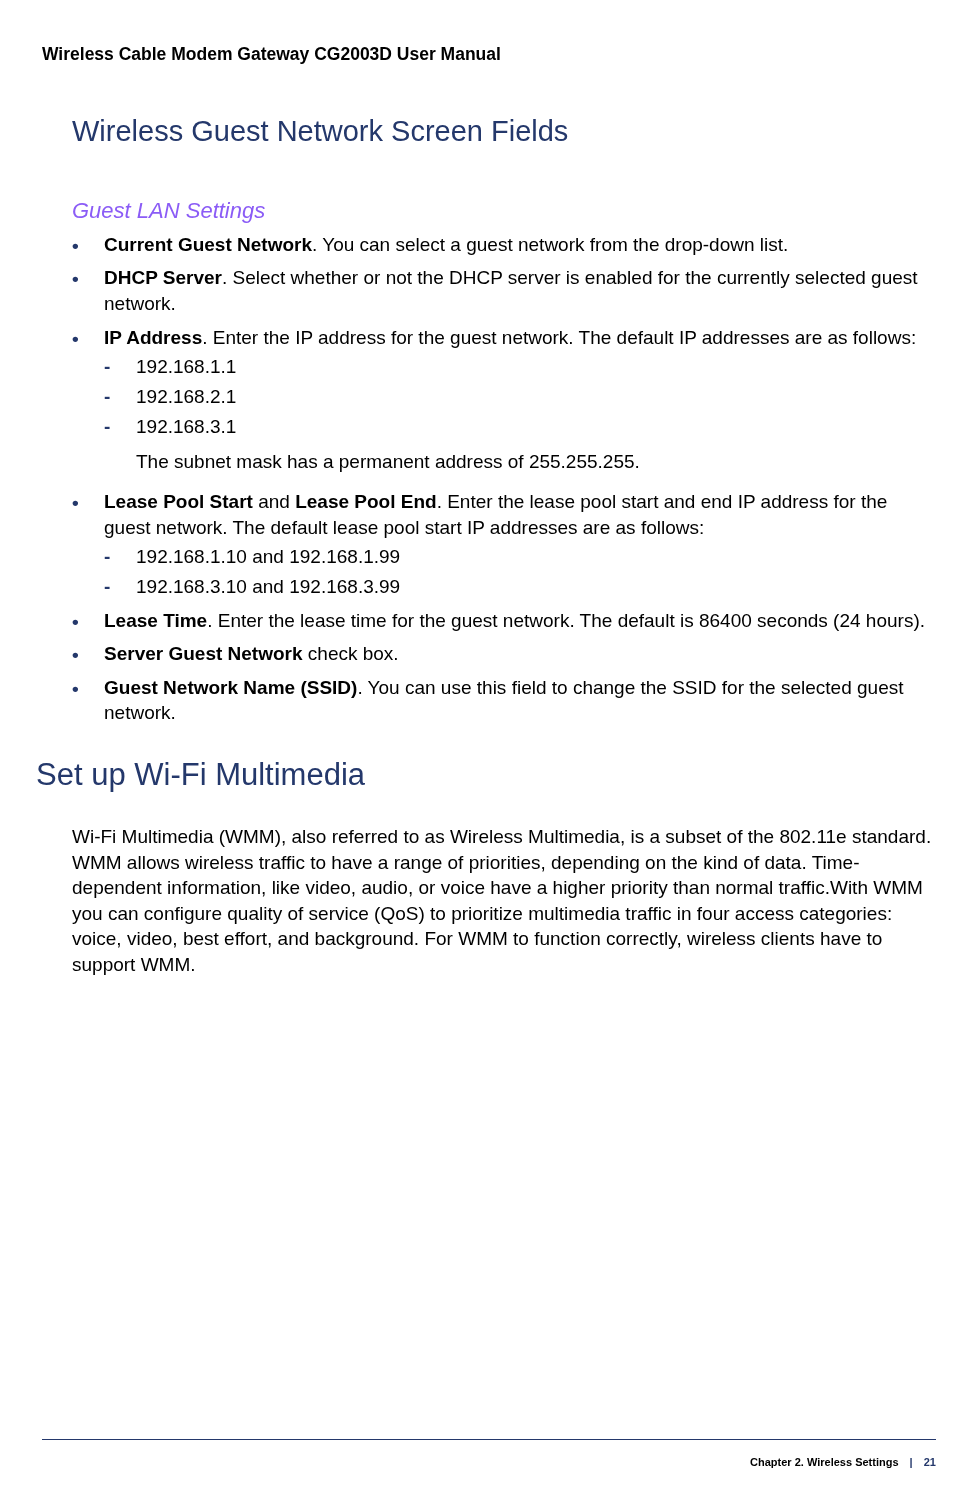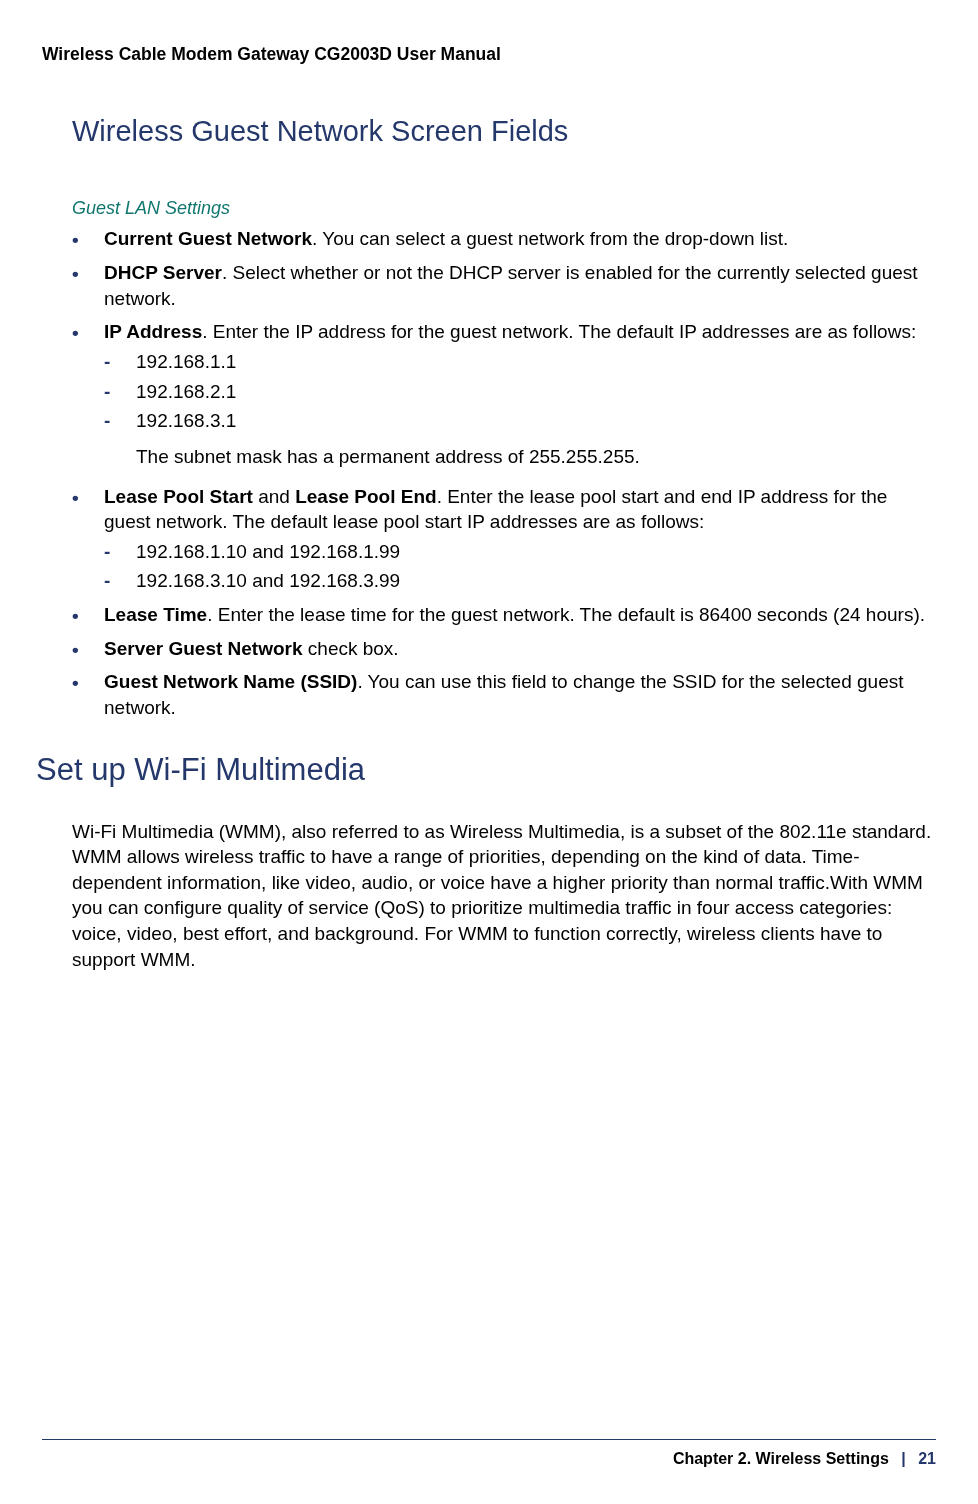--- a/index.html
+++ b/index.html
@@ -40,22 +40,22 @@
     font-weight: 400;
     color: #24386b;
     font-size: 29px;
     margin-top: 22px;
     margin-bottom: 45px;
   }
   .h3 {
     font-family: "Segoe UI", "Gill Sans", "Gill Sans MT", Arial, sans-serif;
     font-weight: 400;
     font-style: italic;
-    color: #0f766e;
-    font-size: 18px;
+    color: #8b5cf6;
+    font-size: 22px;
     margin-bottom: 6px;
   }
   .h1 {
     font-family: "Segoe UI", "Gill Sans", "Gill Sans MT", Arial, sans-serif;
     font-weight: 400;
     color: #24386b;
     font-size: 31px;
     margin-top: 28px;
     margin-bottom: 28px;
     margin-left: -36px;
@@ -110,21 +110,21 @@
     position: absolute;
     left: 42px;
     right: 42px;
     bottom: 64px;
     border-top: 1px solid #24386b;
   }
   .footer-text {
     position: absolute;
     right: 42px;
     bottom: 36px;
-    font-size: 16px;
+    font-size: 11px;
     font-weight: bold;
   }
   .footer-text .chapter { color: #000000; }
   .footer-text .sep { color: #24386b; margin: 0 8px; font-weight: bold;}
   .footer-text .pagenum { color: #24386b; }
 </style>
 </head>
 <body>
 
 <div class="page">

